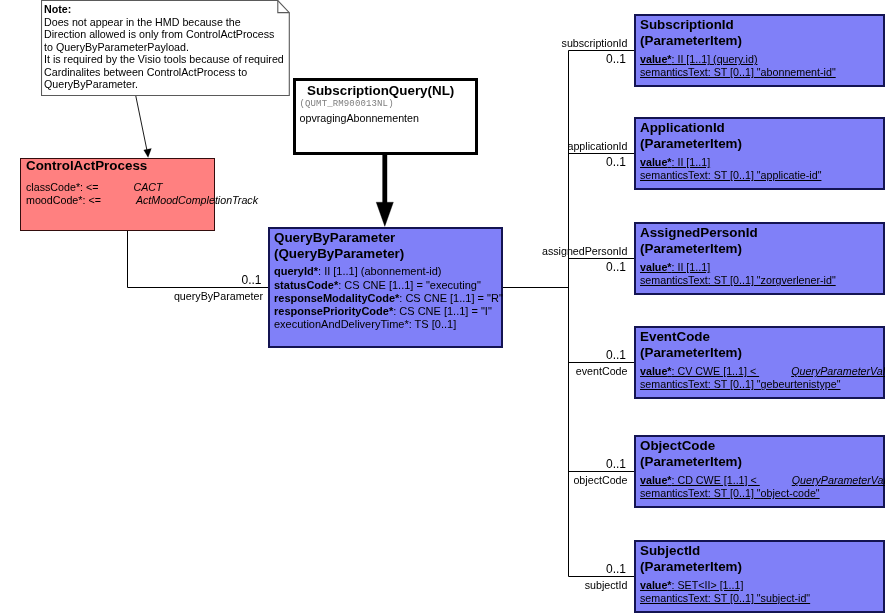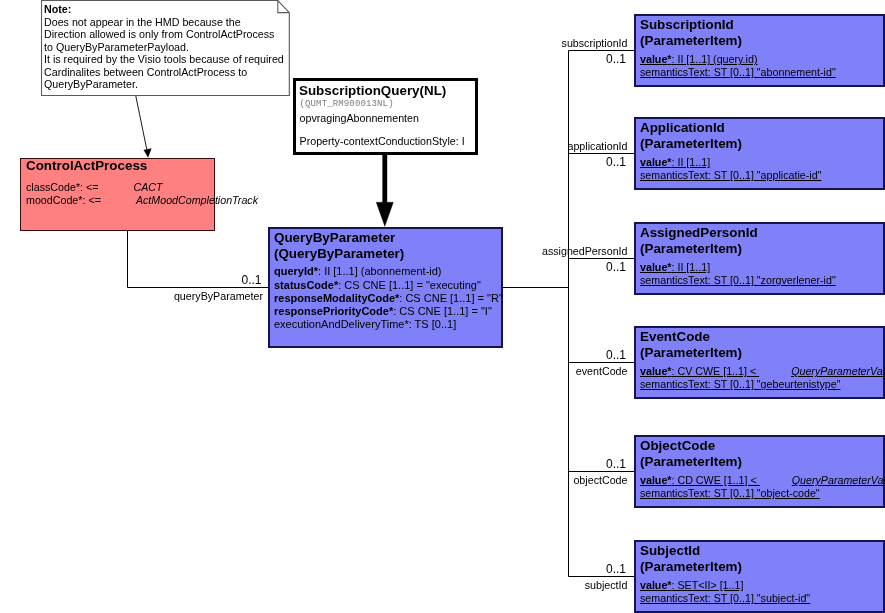--- a/index.html
+++ b/index.html
@@ -23,21 +23,21 @@
 
   
   #cap{left:20px;top:158px;width:195px;height:73px;background:#FF8080;border:1.4px solid #330d0d;}
   #cap .hdr{position:absolute;left:5px;top:-1.5px;font-size:13.4px;font-weight:bold;line-height:16px;}
   #cap .body{position:absolute;left:5px;top:21.6px;font-size:10.7px;line-height:13.2px;}
   #cap .body b{font-weight:normal;}
   #cap .body i{font-style:italic;}
 
   
   #sq{left:293px;top:78px;width:185px;height:77px;background:#fff;border:3px solid #000;}
-  #sq .hdr{position:absolute;left:3px;top:2.2px;font-size:13.4px;font-weight:bold;line-height:16px;}
+  #sq .hdr{position:absolute;left:11px;top:2.2px;font-size:13.4px;font-weight:bold;line-height:16px;}
   #sq .code{position:absolute;left:3.5px;top:17.8px;font-size:9.0px;color:#7d7d7d;
       font-family:"Liberation Mono",monospace;letter-spacing:0.14px;}
   #sq .sub{position:absolute;left:3.5px;top:30.5px;font-size:10.7px;line-height:13.2px;}
   #sq .prop{position:absolute;left:3.5px;top:54.2px;font-size:10.7px;line-height:13.2px;}
 
   
   #qbp{left:268px;top:227px;width:235px;height:121px;background:#8080F8;border:2px solid #141452;}
   #qbp .hdr{position:absolute;left:4px;top:1.4px;font-size:13.4px;font-weight:bold;line-height:16.1px;}
   #qbp .body{position:absolute;left:4px;top:36.3px;font-size:11px;line-height:13.3px;}
 
@@ -113,21 +113,20 @@
     <div class="body">
       <div class="attr"><b>classCode</b><b>*</b><span>: &lt;= </span><i>CACT</i></div>
       <div class="attr"><b>moodCode</b><b>*</b><span>: &lt;= </span><i>ActMoodCompletionTrack</i></div>
     </div>
   </div>
 
   <div class="uml" id="sq">
     <div class="hdr">SubscriptionQuery(NL)</div>
     <div class="code">(QUMT_RM900013NL)</div>
     <div class="sub">opvragingAbonnementen</div>
-    <div class="prop">Property-contextConductionStyle: I</div>
   </div>
 
   <div class="uml" id="qbp">
     <div class="hdr">
       <div>QueryByParameter</div>
       <div>(QueryByParameter)</div>
     </div>
     <div class="body" id="qbp-attrs">
         <div class="attr"><b>queryId</b><b>*</b><span>: II [1..1] (abonnement-id)</span></div>
         <div class="attr"><b>statusCode</b><b>*</b><span>: CS CNE [1..1] = "executing"</span></div>

